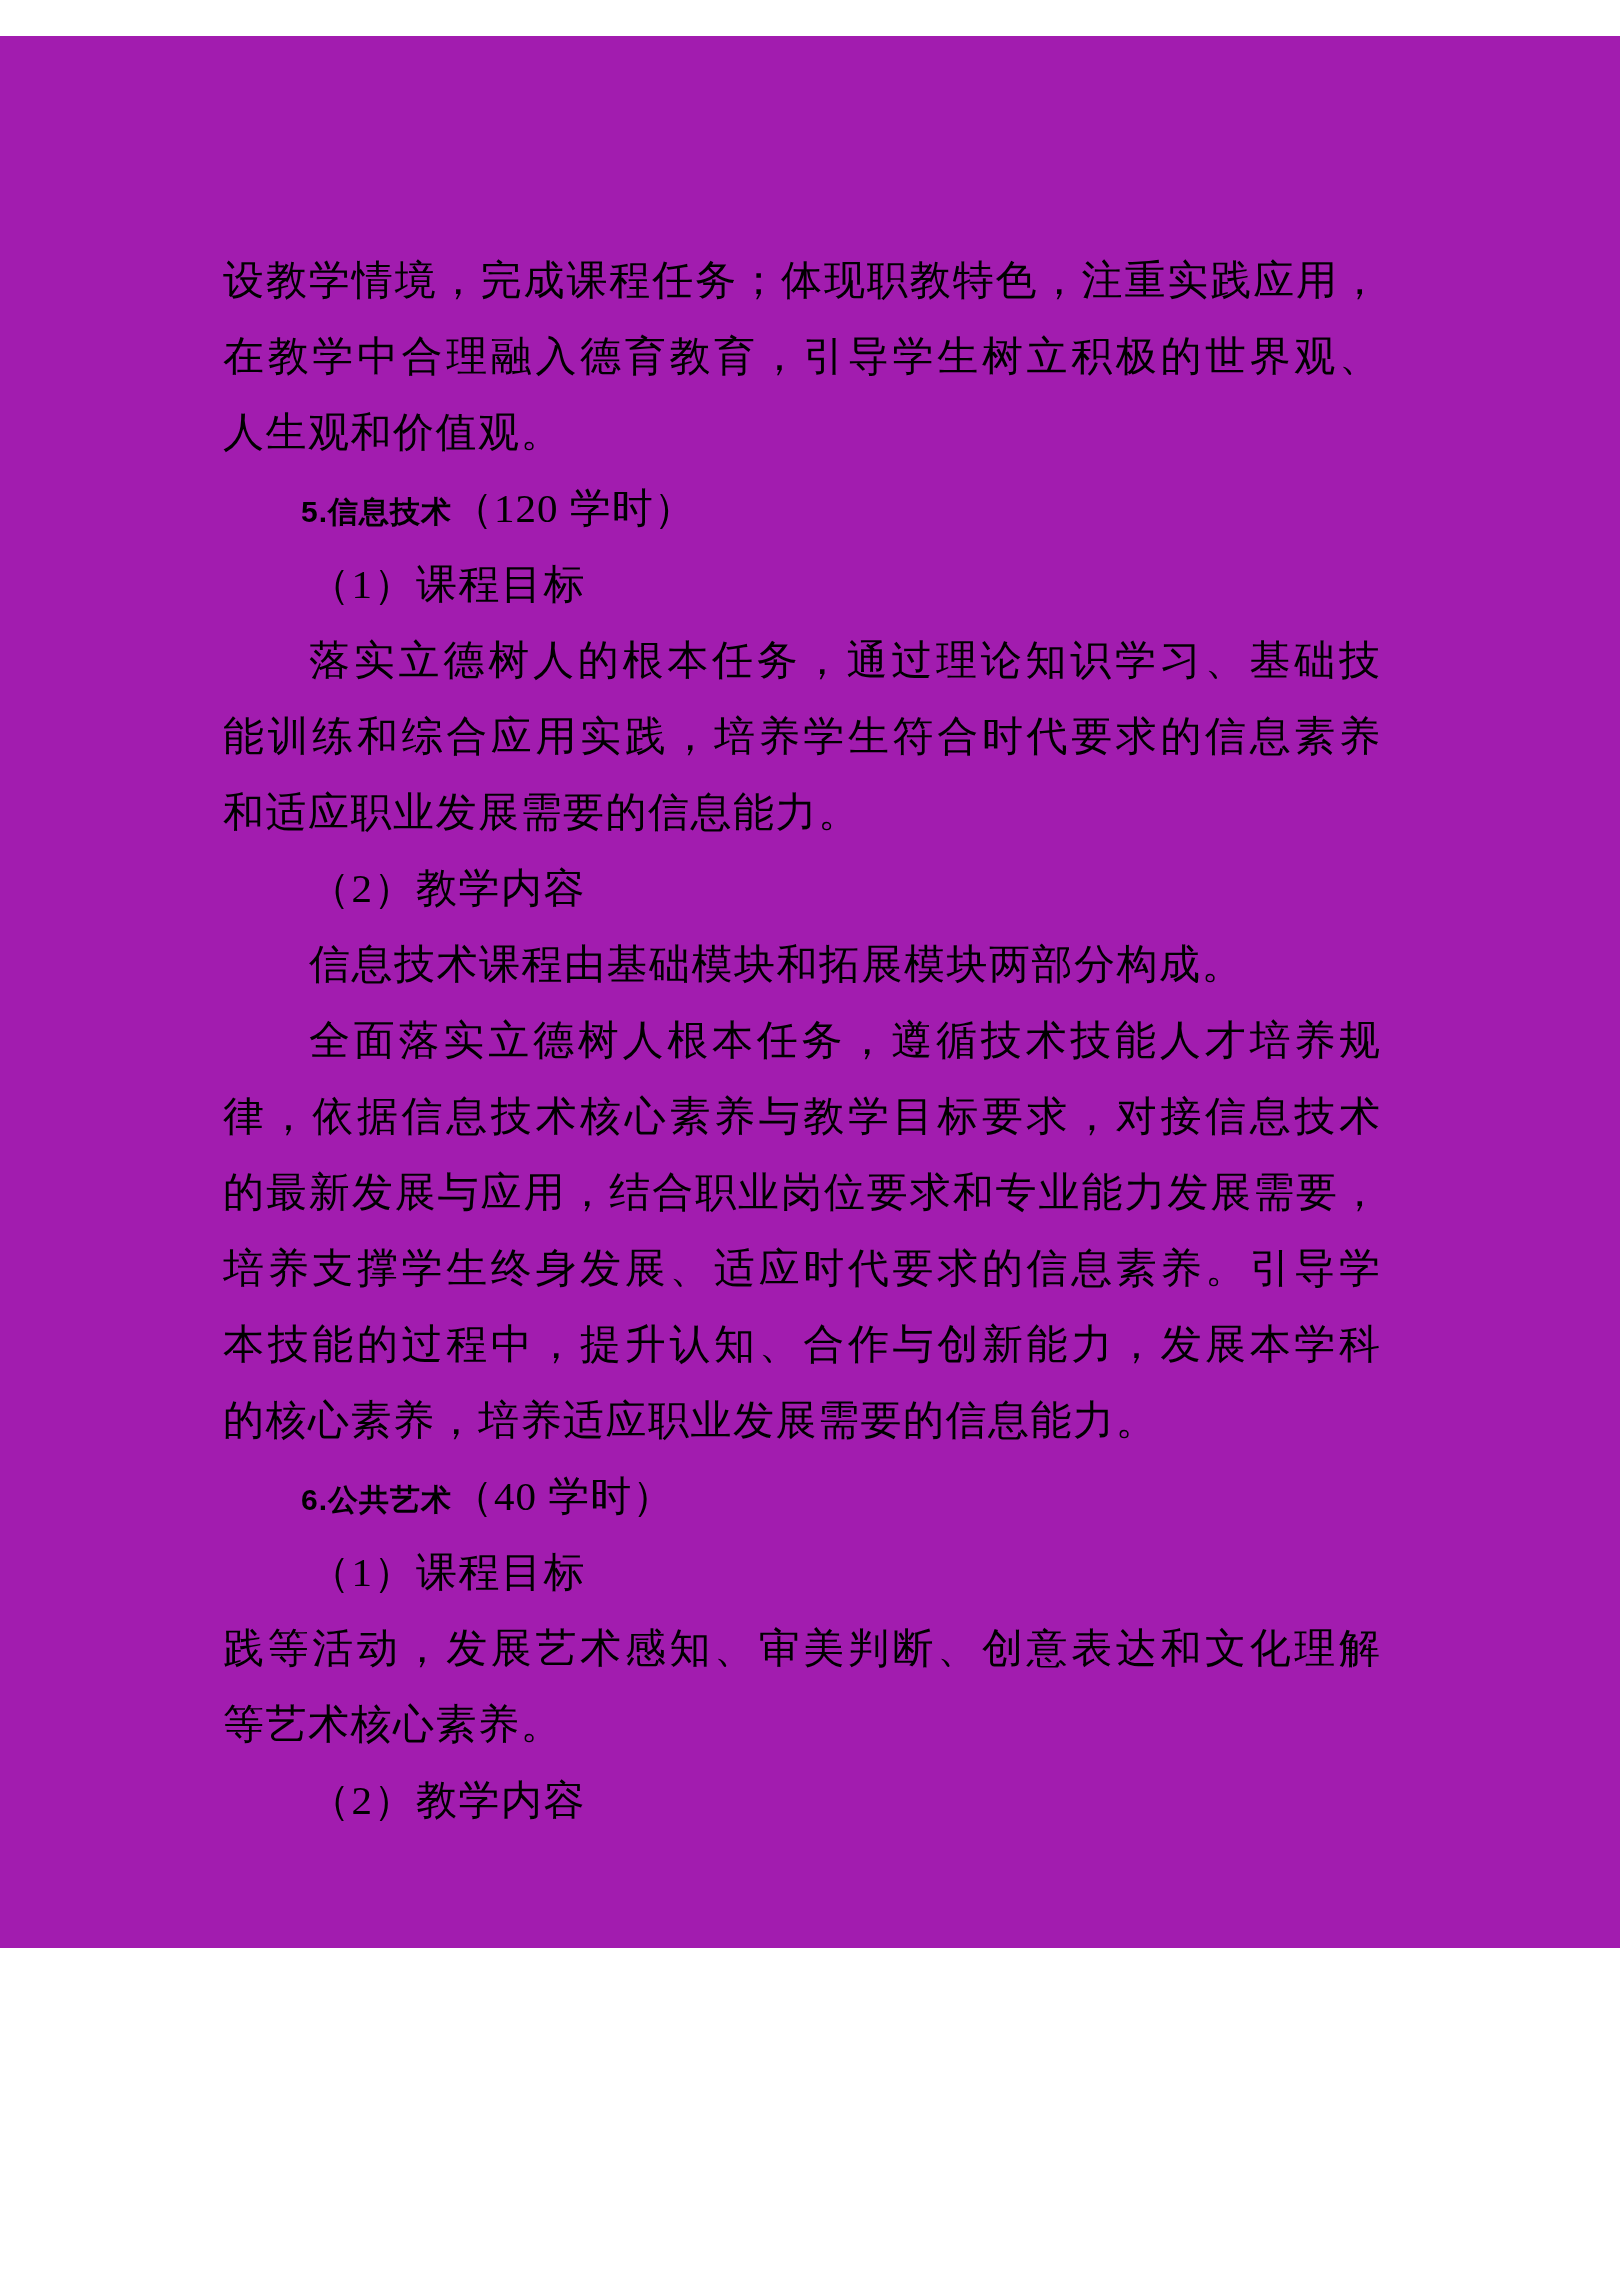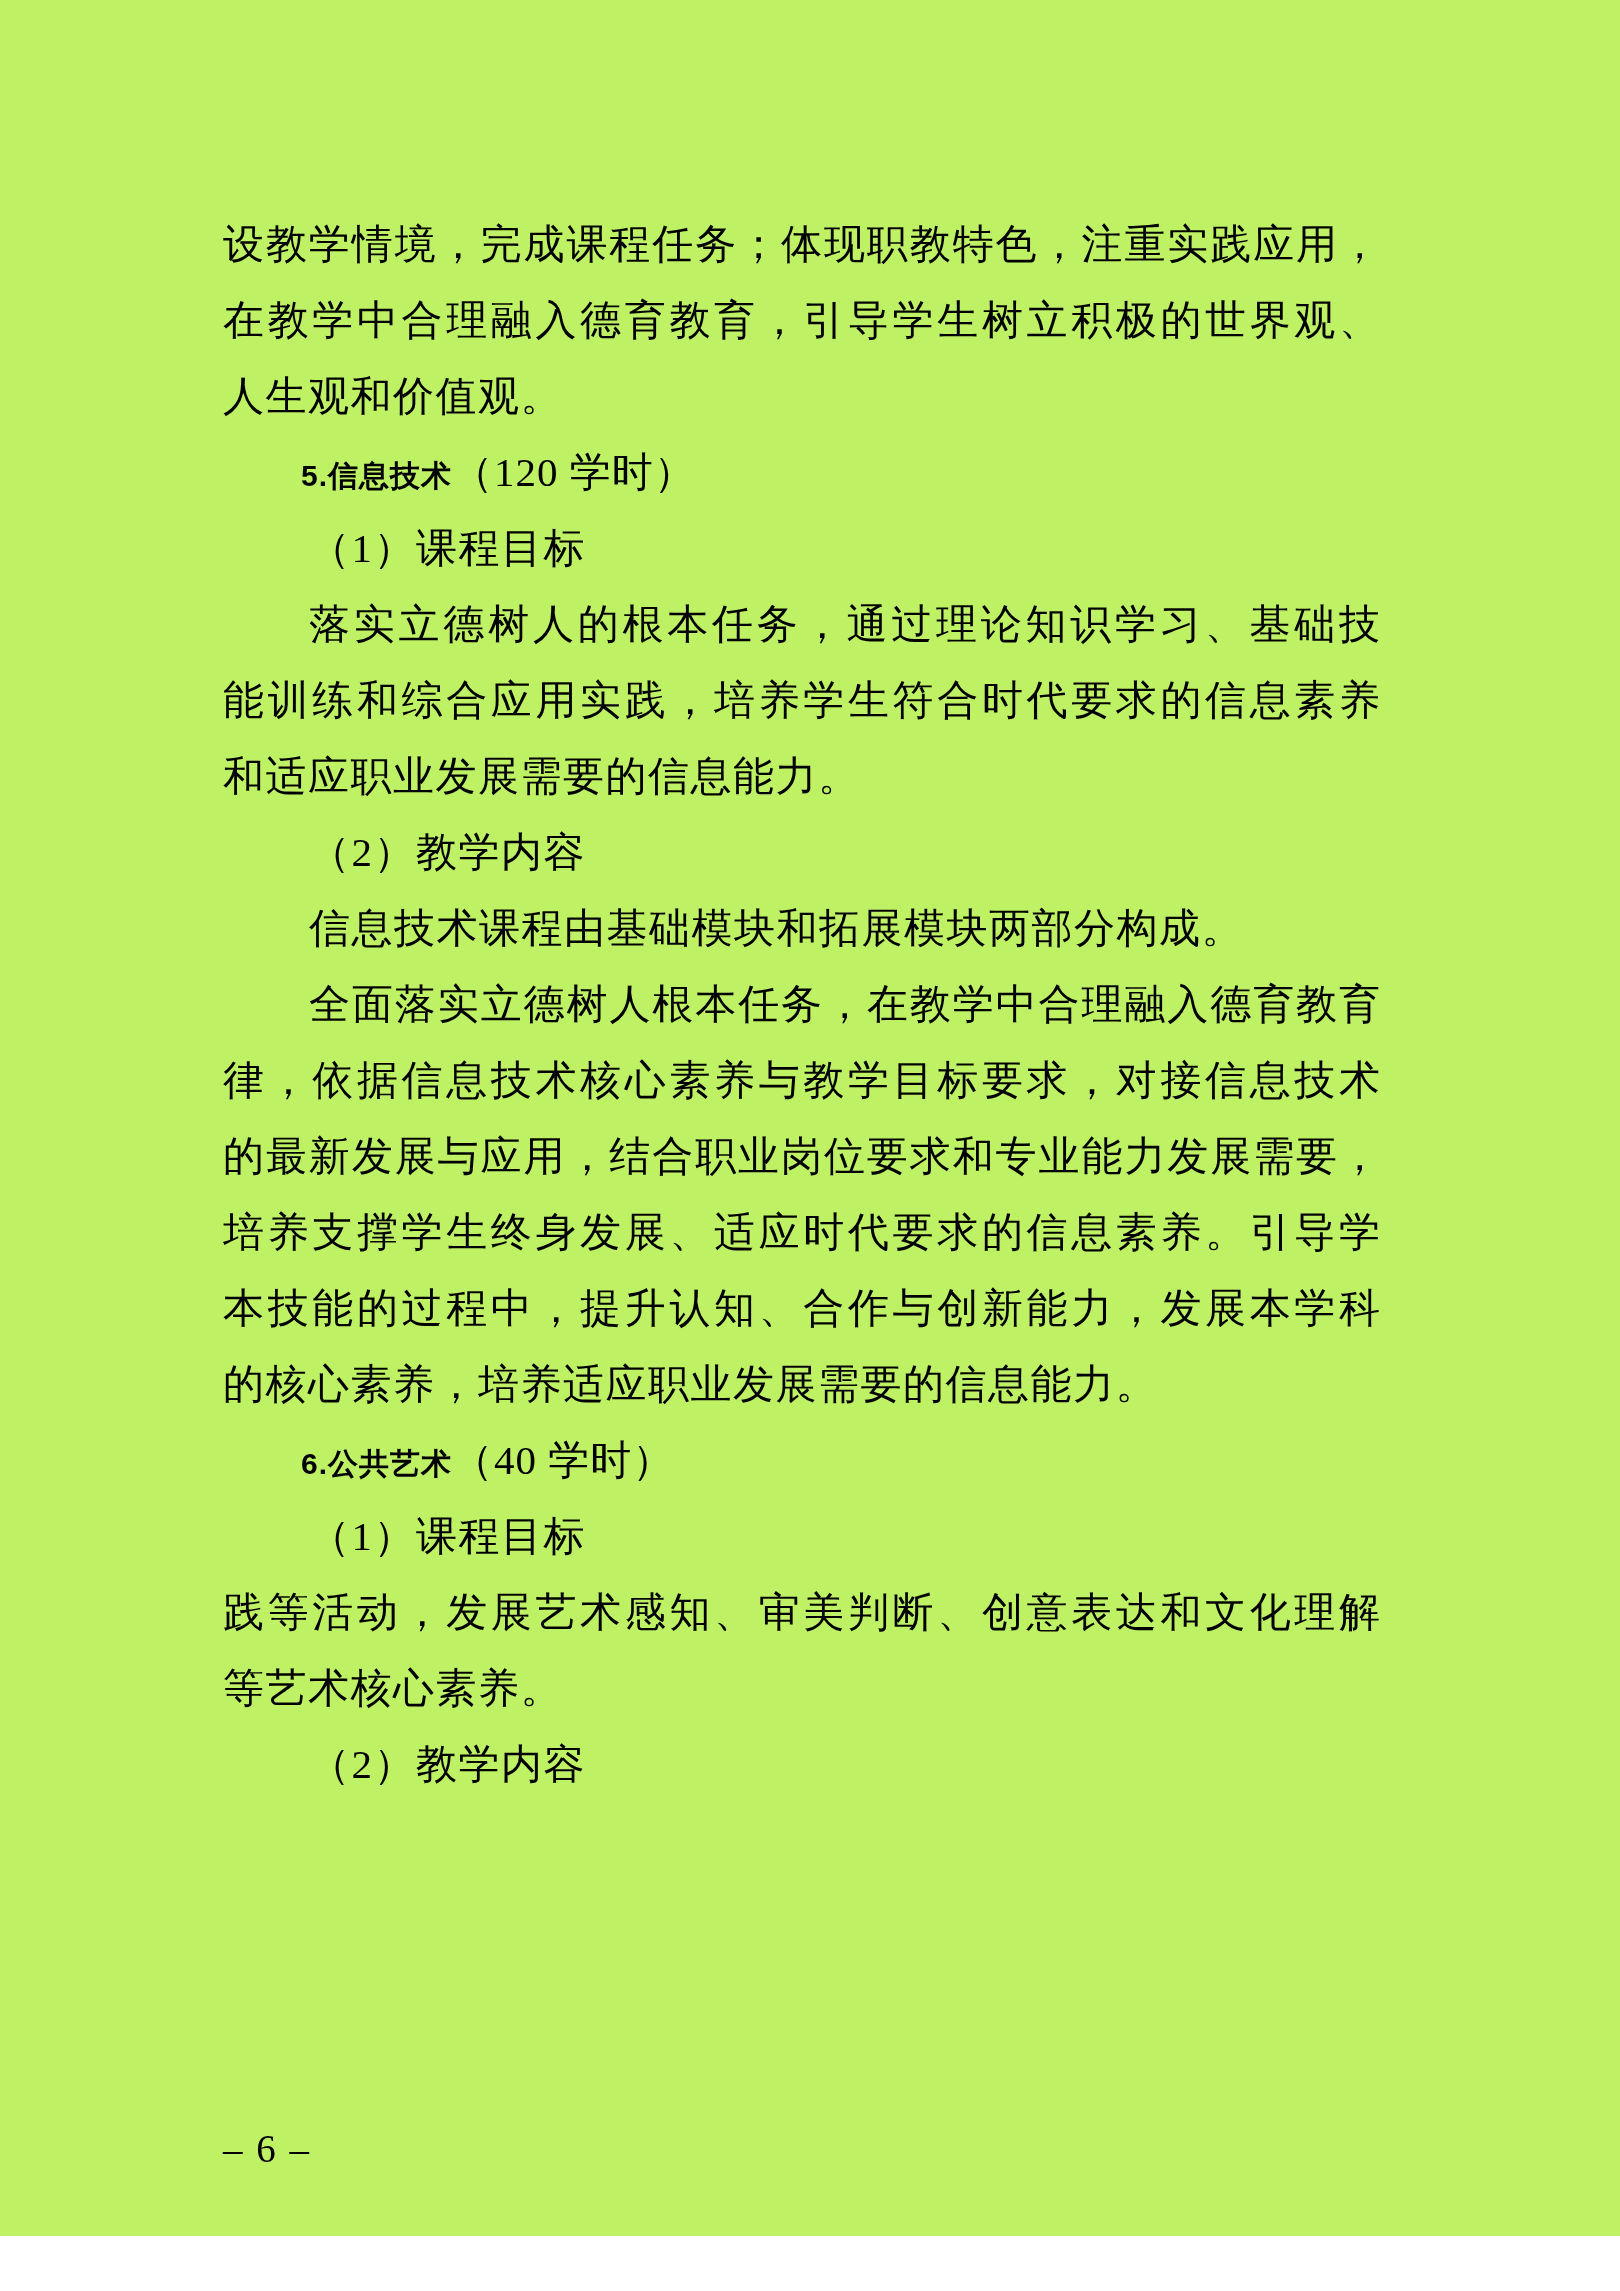--- a/index.html
+++ b/index.html
@@ -1,23 +1,24 @@
 <!DOCTYPE html>
 <html><head>
 <meta charset="utf-8">
 <style>
   html, body { margin: 0; padding: 0; background: #ffffff; }
   .page {
     position: relative;
     width: 1620px;
-    height: 2236px;
-    background: #bef264;
+    height: 1912px;
+    background: #a21caf;
     color: #000000;
     font-family: "Liberation Serif", serif;
     overflow: hidden;
+    margin-top: 36px;
   }
   .textblock {
     position: absolute;
     left: 223px;
     top: 206px;
     width: 1157px;
   }
   .line {
     height: 76px;
     line-height: 76px;
@@ -62,21 +63,21 @@
     <div class="line j">设教学情境，完成课程任务；体现职教特色，注重实践应用，</div>
     <div class="line j">在教学中合理融入德育教育，引导学生树立积极的世界观、</div>
     <div class="line">人生观和价值观。</div>
     <div class="line heading"><span class="hbold">5.信息技术</span><span class="hrest">（120 学时）</span></div>
     <div class="line indent">（1）课程目标</div>
     <div class="line j indent">落实立德树人的根本任务，通过理论知识学习、基础技</div>
     <div class="line j">能训练和综合应用实践，培养学生符合时代要求的信息素养</div>
     <div class="line">和适应职业发展需要的信息能力。</div>
     <div class="line indent">（2）教学内容</div>
     <div class="line indent">信息技术课程由基础模块和拓展模块两部分构成。</div>
-    <div class="line j indent">全面落实立德树人根本任务，在教学中合理融入德育教育</div>
+    <div class="line j indent">全面落实立德树人根本任务，遵循技术技能人才培养规</div>
     <div class="line j">律，依据信息技术核心素养与教学目标要求，对接信息技术</div>
     <div class="line j">的最新发展与应用，结合职业岗位要求和专业能力发展需要，</div>
     <div class="line j">培养支撑学生终身发展、适应时代要求的信息素养。引导学</div>
     <div class="line j">本技能的过程中，提升认知、合作与创新能力，发展本学科</div>
     <div class="line">的核心素养，培养适应职业发展需要的信息能力。</div>
     <div class="line heading"><span class="hbold">6.公共艺术</span><span class="hrest">（40 学时）</span></div>
     <div class="line indent">（1）课程目标</div>
     <div class="line j">践等活动，发展艺术感知、审美判断、创意表达和文化理解</div>
     <div class="line">等艺术核心素养。</div>
     <div class="line indent">（2）教学内容</div>

